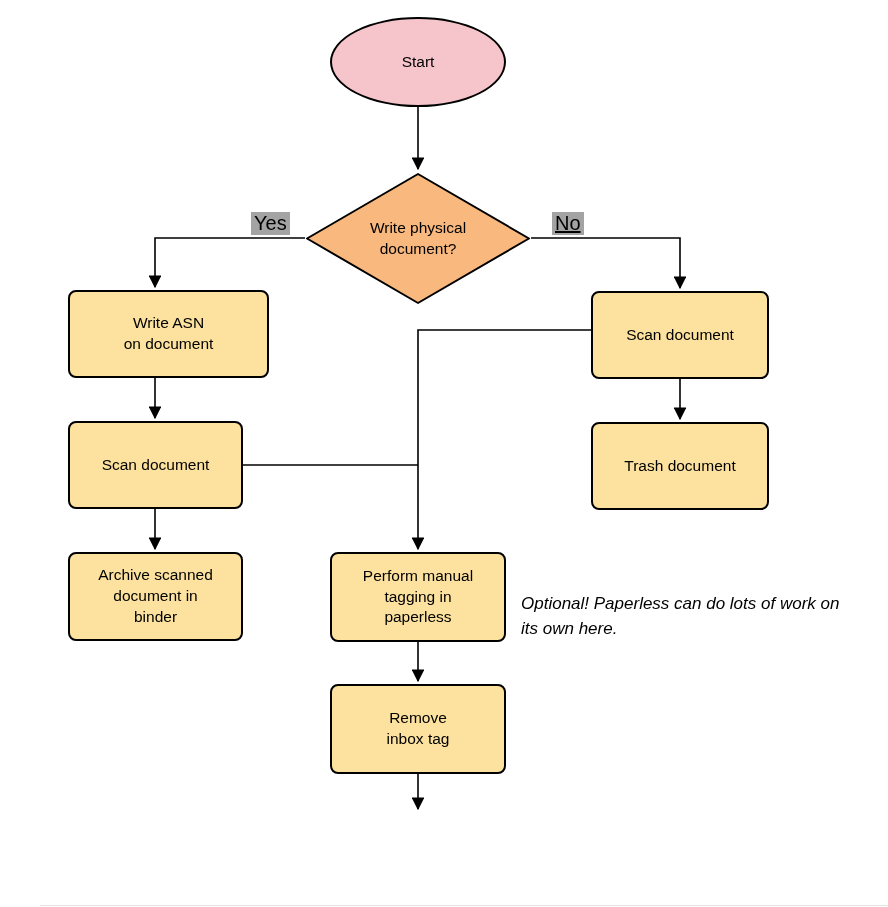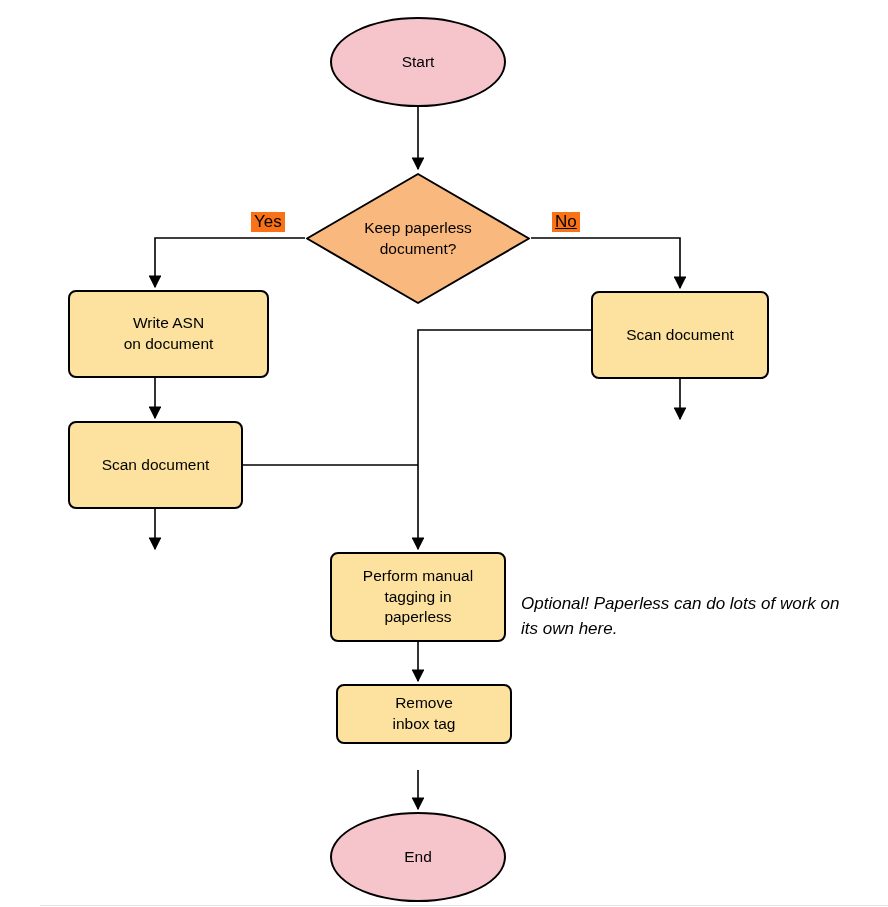--- a/index.html
+++ b/index.html
@@ -53,22 +53,22 @@
   .decision svg {
     position: absolute;
     inset: 0;
   }
   .decision .decision-label {
     position: relative;
     z-index: 1;
   }
   .edge-label {
     position: absolute;
-    font-size: 17px;
-    background: #f97316;
+    font-size: 20px;
+    background: #a3a3a3;
     padding: 0 3px;
   }
   .annotation {
     position: absolute;
     left: 481px;
     top: 592px;
     width: 400px;
     font-style: italic;
     font-size: 17px;
     line-height: 1.45;
@@ -84,21 +84,21 @@
   }
   
   #node-start        { left: 290px; top: 17px;  width: 176px; height: 90px; }
   #node-decision     { left: 265px; top: 172px; width: 226px; height: 133px; }
   #node-write-asn    { left: 28px;  top: 290px; width: 201px; height: 88px; }
   #node-scan-left    { left: 28px;  top: 421px; width: 175px; height: 88px; }
   #node-archive      { left: 28px;  top: 552px; width: 175px; height: 89px; }
   #node-scan-right   { left: 551px; top: 291px; width: 178px; height: 88px; }
   #node-trash        { left: 551px; top: 422px; width: 178px; height: 88px; }
   #node-tagging      { left: 290px; top: 552px; width: 176px; height: 90px; }
-  #node-remove-inbox { left: 296px; top: 684px; width: 176px; height: 60px; }
+  #node-remove-inbox { left: 290px; top: 684px; width: 176px; height: 90px; }
   #node-end          { left: 290px; top: 812px; width: 176px; height: 90px; }
   #label-yes { left: 211px; top: 212px; }
   #label-no  { left: 512px; top: 212px; text-decoration: underline; }
 </style>
 </head>
 <body>
 
 <div class="canvas">
 
   <svg class="edges-layer" viewBox="0 0 888 907" xmlns="http://www.w3.org/2000/svg">
@@ -122,53 +122,58 @@
   </svg>
 
   <div class="node terminal" id="node-start">
     <span>Start</span>
   </div>
 
   <div class="node decision" id="node-decision">
     <svg viewBox="0 0 226 133" width="226" height="133">
       <polygon points="113,2 224,66.5 113,131 2,66.5" fill="#F8B87E" stroke="#000000" stroke-width="2" stroke-linejoin="round"></polygon>
     </svg>
-    <span class="decision-label">Keep paperless
+    <span class="decision-label">Write physical
 document?</span>
   </div>
 
   <div class="node process" id="node-write-asn">
     <span>Write ASN
 on document</span>
   </div>
 
   <div class="node process" id="node-scan-left">
     <span>Scan document</span>
   </div>
 
+  <div class="node process" id="node-archive">
+    <span>Archive scanned
+document in
+binder</span>
+  </div>
 
   <div class="node process" id="node-scan-right">
     <span>Scan document</span>
   </div>
 
+  <div class="node process" id="node-trash">
+    <span>Trash document</span>
+  </div>
 
   <div class="node process" id="node-tagging">
     <span>Perform manual
 tagging in
 paperless</span>
   </div>
 
   <div class="node process" id="node-remove-inbox">
     <span>Remove
 inbox tag</span>
   </div>
 
-  <div class="node terminal" id="node-end">
-    <span>End</span>
-  </div>
 
   <div class="edge-label" id="label-yes">Yes</div>
   <div class="edge-label" id="label-no">No</div>
 
   <div class="annotation">Optional! Paperless can do lots of work on
 its own here.</div>
 
   <div class="bottom-rule"></div>
 </div>
 

